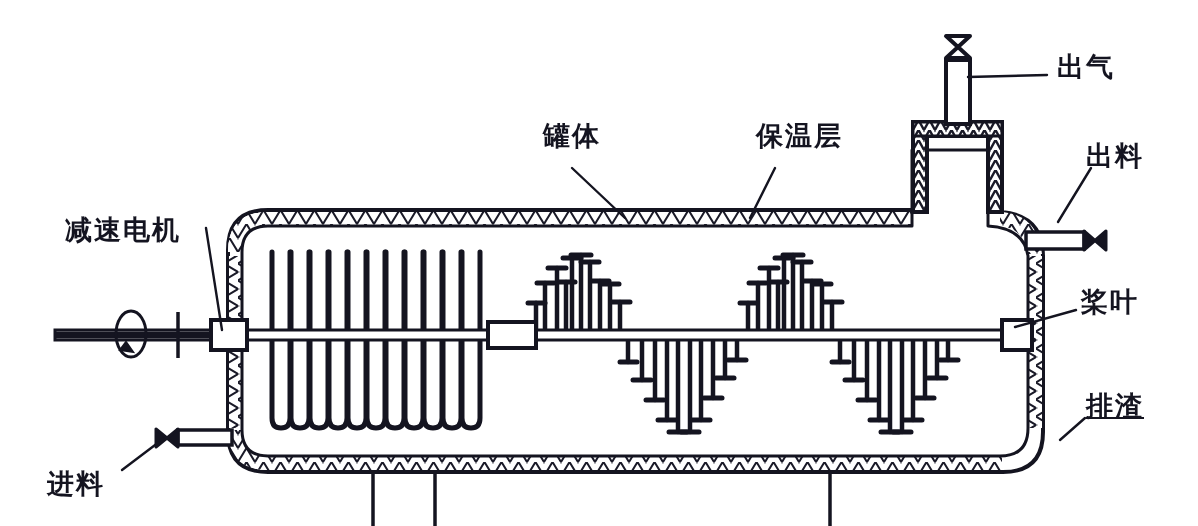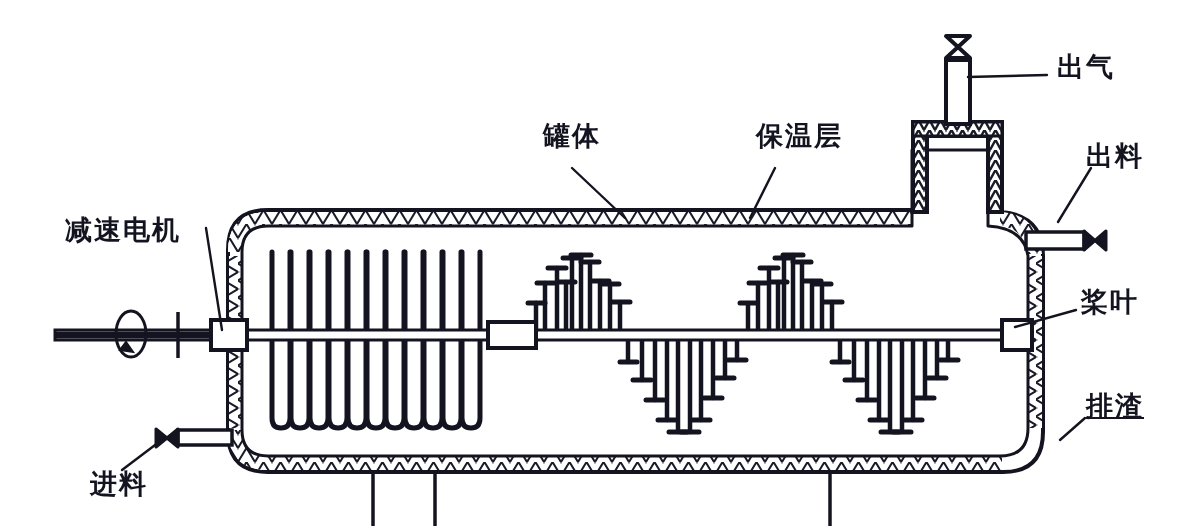--- a/index.html
+++ b/index.html
@@ -261,14 +261,14 @@
       </g>
   </svg>
 
   <div class="label-text" style="left:65px; top:200px;margin-top:16px;">减速电机</div>
   <div class="label-text" style="left:543px; top:122px;">罐体</div>
   <div class="label-text" style="left:756px; top:122px;text-align:center;">保温层</div>
   <div class="label-text" style="left:1057px; top:53px;">出气</div>
   <div class="label-text" style="left:1086px; top:142px;">出料</div>
   <div class="label-text" style="left:1081px; top:288px;">桨叶</div>
   <div class="label-text" style="left:1086px; top:392px;text-decoration:underline;">排渣</div>
-  <div class="label-text" style="left:47px; top:470px;margin-left:43px;">进料</div>
+  <div class="label-text" style="left:47px; top:470px;">进料</div>
 </div>
 
 </body></html>

